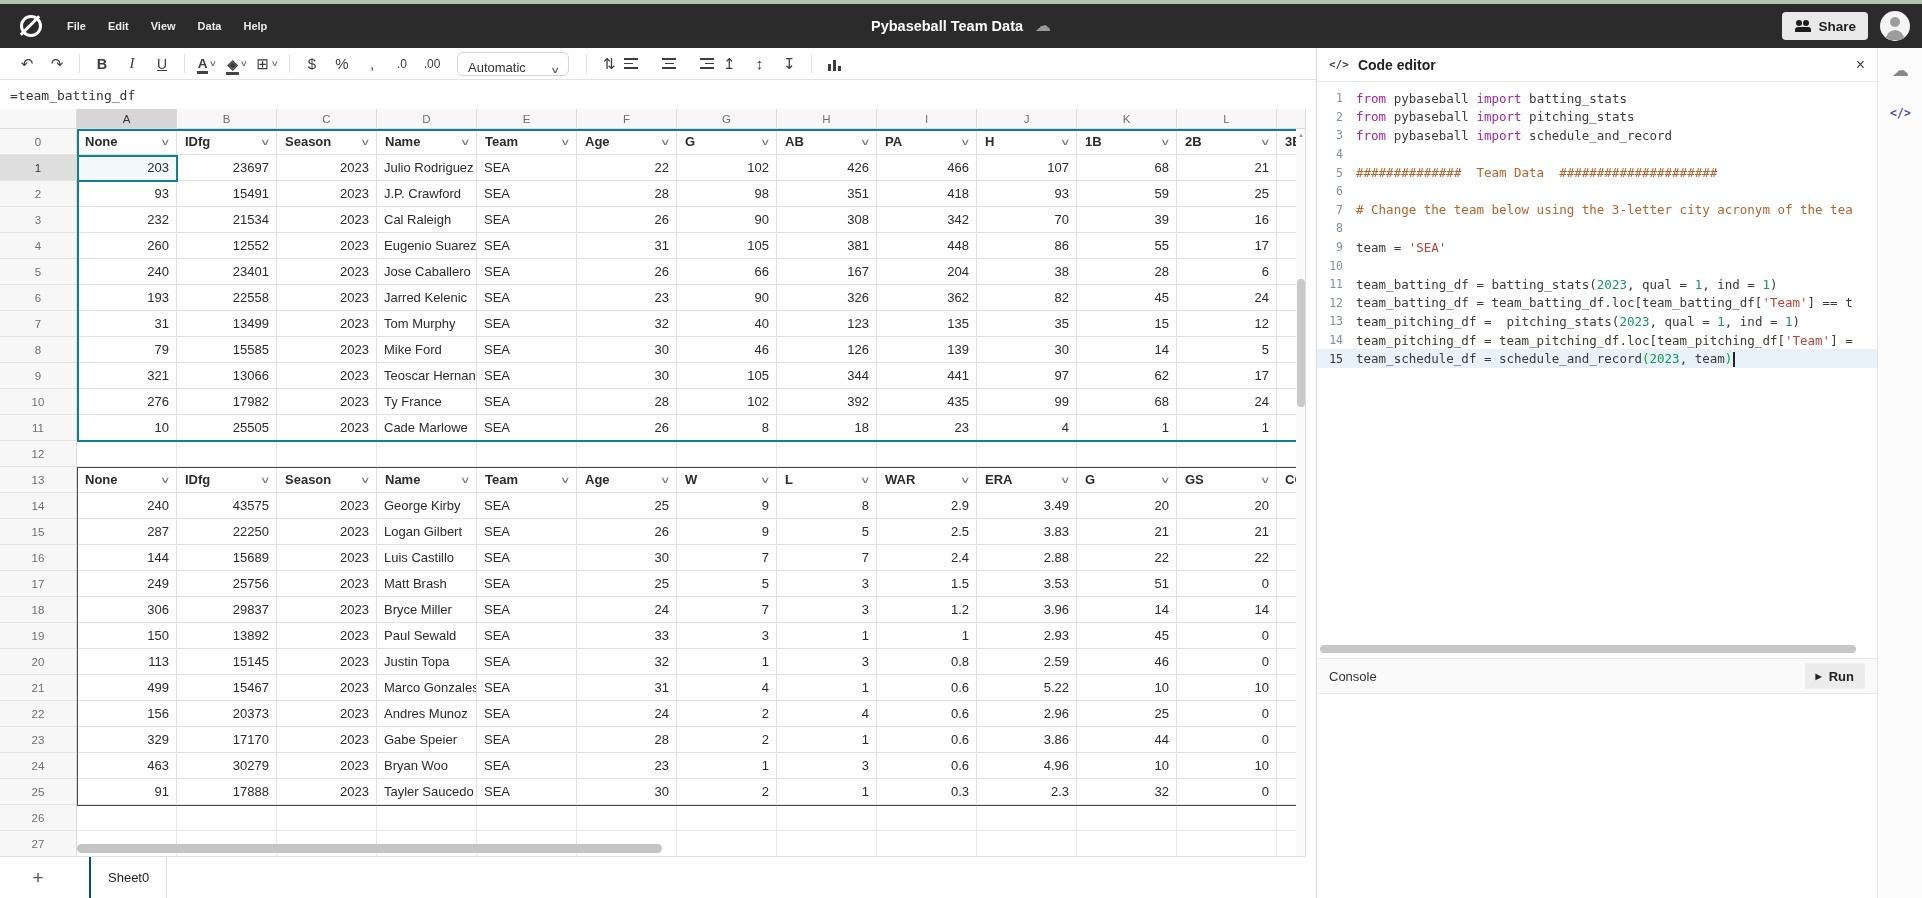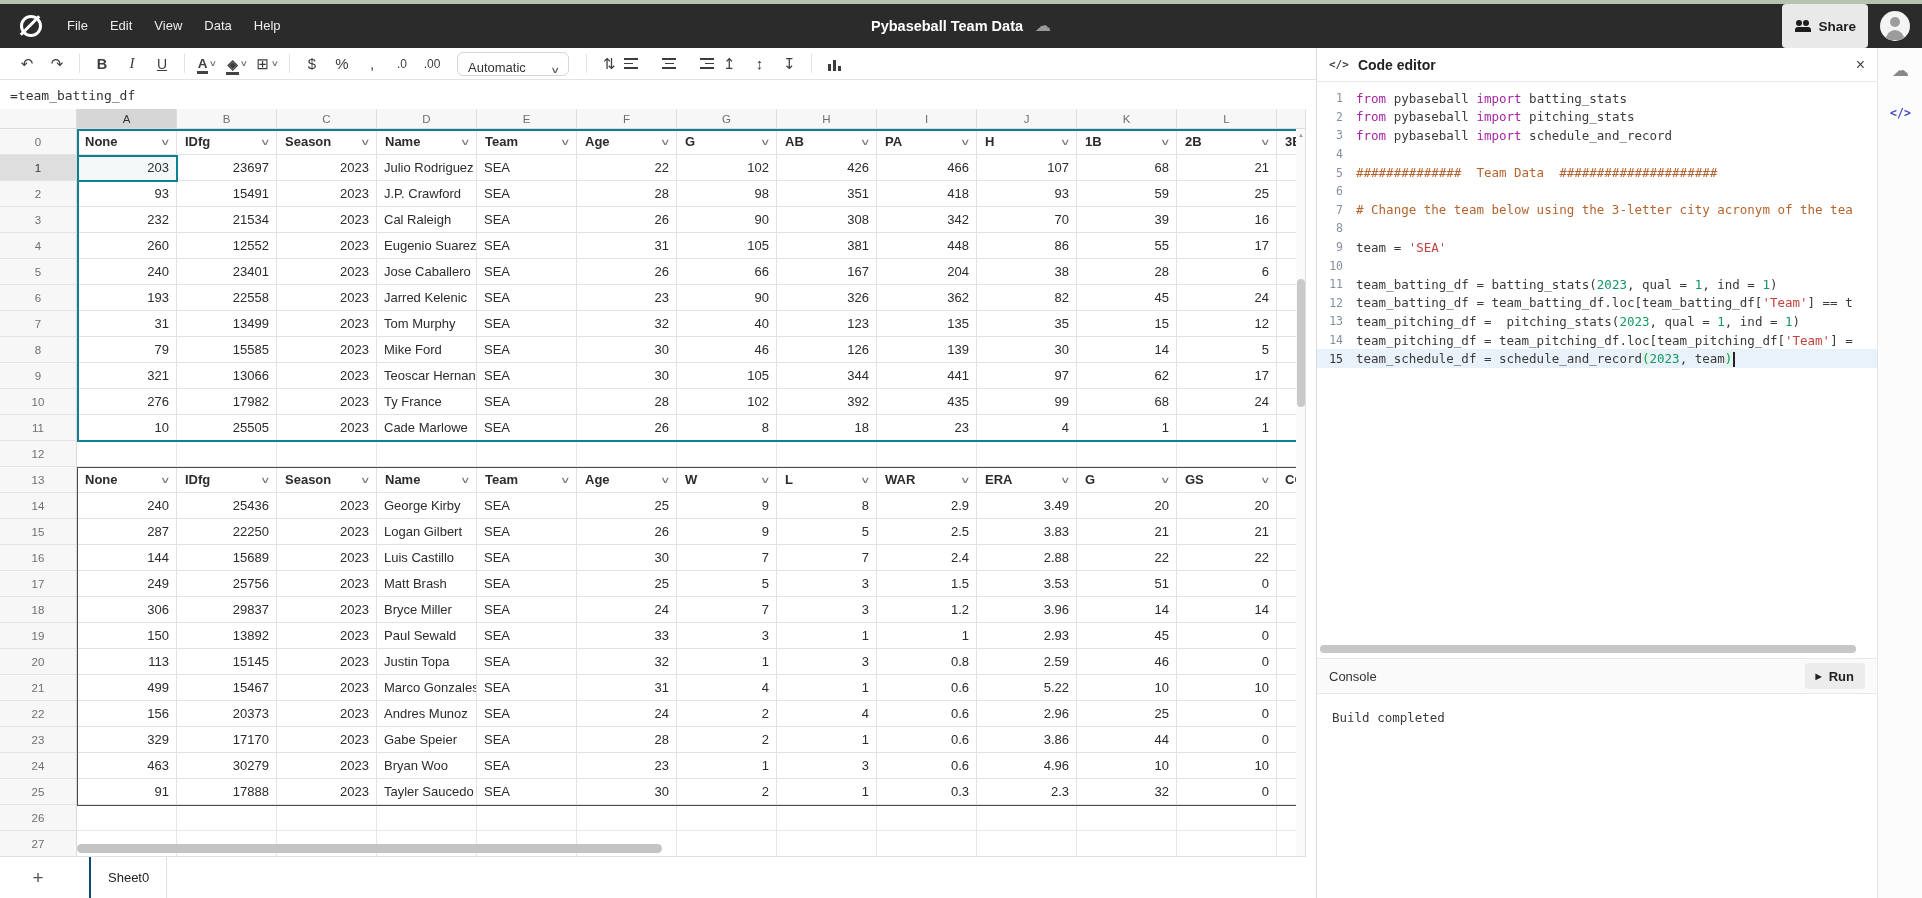--- a/index.html
+++ b/index.html
@@ -8,27 +8,27 @@
   .mono { font-family:"DejaVu Sans Mono",monospace; }
 
   
   #top-strip { position:absolute; left:0; top:0; width:1922px; height:4px; background:#b6c3ae; }
 
   
   #topbar { position:absolute; left:0; top:4px; width:1922px; height:44px; background:#2b2b2b; display:flex; align-items:center; }
   #logo { width:22px; height:22px; border:3px solid #fff; border-radius:50%; margin-left:20px; position:relative; flex:0 0 auto; }
   #logo::after { content:""; position:absolute; left:-6px; top:6px; width:26px; height:3px; background:#fff; transform:rotate(-45deg); }
   #menus { display:flex; margin-left:14px; }
-  .menu-item { color:#ececec; font-size:13px; font-weight:400; padding:0 11px; line-height:44px; cursor:default; }
+  .menu-item { color:#ececec; font-size:11px; font-weight:700; padding:0 11px; line-height:44px; cursor:default; }
   #tb-title-wrap { position:absolute; left:0; right:0; top:0; height:44px; display:flex; align-items:center; justify-content:center; pointer-events:none; gap:12px; }
   #tb-title { color:#fff; font-size:14.5px; font-weight:700; }
   #cloud-check { color:#9a9a9a; font-size:16px; position:relative; line-height:1; }
   #cloud-check i { position:absolute; font-style:normal; font-size:8px; left:5px; top:6px; }
   #topbar-right { margin-left:auto; display:flex; align-items:center; gap:12px; padding-right:12px; }
-  #share-btn { background:#e9e9e9; border-radius:4px; height:44px; display:flex; align-items:center; gap:7px; padding:0 12px; font-size:13.5px; font-weight:700; color:#1d1d1d; }
+  #share-btn { background:#e9e9e9; border-radius:4px; height:28px; display:flex; align-items:center; gap:7px; padding:0 12px; font-size:13.5px; font-weight:700; color:#1d1d1d; }
   .ppl { position:relative; width:17px; height:12px; }
   .ppl i { position:absolute; background:#1d1d1d; }
   .ppl .h1 { width:6px; height:6px; border-radius:50%; left:2px; top:0; }
   .ppl .h2 { width:6px; height:6px; border-radius:50%; left:9px; top:0; }
   .ppl .b1 { width:16px; height:5px; border-radius:3px 3px 0 0; left:1px; top:7px; }
   #avatar { width:30px; height:30px; border-radius:50%; background:#f4f4f4; position:relative; overflow:hidden; }
   #avatar .head { position:absolute; width:10px; height:10px; border-radius:50%; background:#9c9c9c; left:10px; top:6px; }
   #avatar .body { position:absolute; width:18px; height:10px; border-radius:9px 9px 0 0; background:#9c9c9c; left:6px; top:19px; }
 
   
@@ -559,21 +559,21 @@
           <div class="cell hdr">
             <span>GS</span>
             <span class="hv">∨</span>
           </div>
           <div class="cell hdr part">
             <span>CG</span>
           </div>
         </div>
         <div class="trow">
           <div class="cell num">240</div>
-          <div class="cell num">25436</div>
+          <div class="cell num">43575</div>
           <div class="cell num">2023</div>
           <div class="cell">George Kirby</div>
           <div class="cell">SEA</div>
           <div class="cell num">25</div>
           <div class="cell num">9</div>
           <div class="cell num">8</div>
           <div class="cell num">2.9</div>
           <div class="cell num">3.49</div>
           <div class="cell num">20</div>
           <div class="cell num">20</div>
@@ -831,19 +831,18 @@
       </div>
     </div>
   <div id="ce-hscroll"></div>
   <div id="console-header">
     <span id="console-label">Console</span>
     <div id="run-btn">
       <span class="tri">▶</span>
       <span>Run</span>
     </div>
   </div>
-  <div id="console-out" class="mono">Build completed</div>
 </div>
 
 <div id="right-rail">
   <div id="rail-cloud">☁</div>
   <div id="rail-code" class="mono">&lt;/&gt;</div>
 </div>
 
 </body></html>

